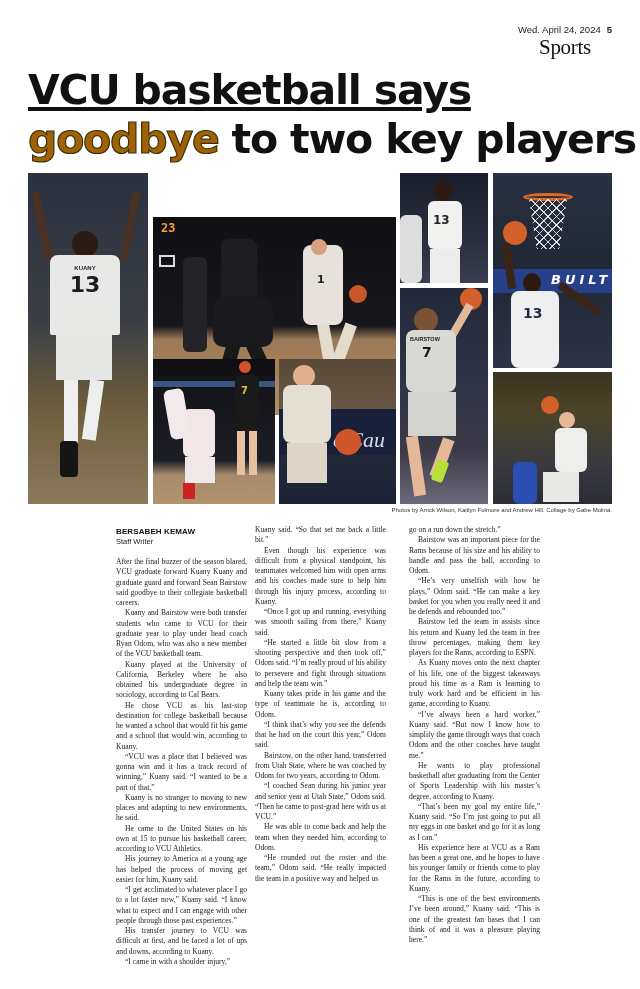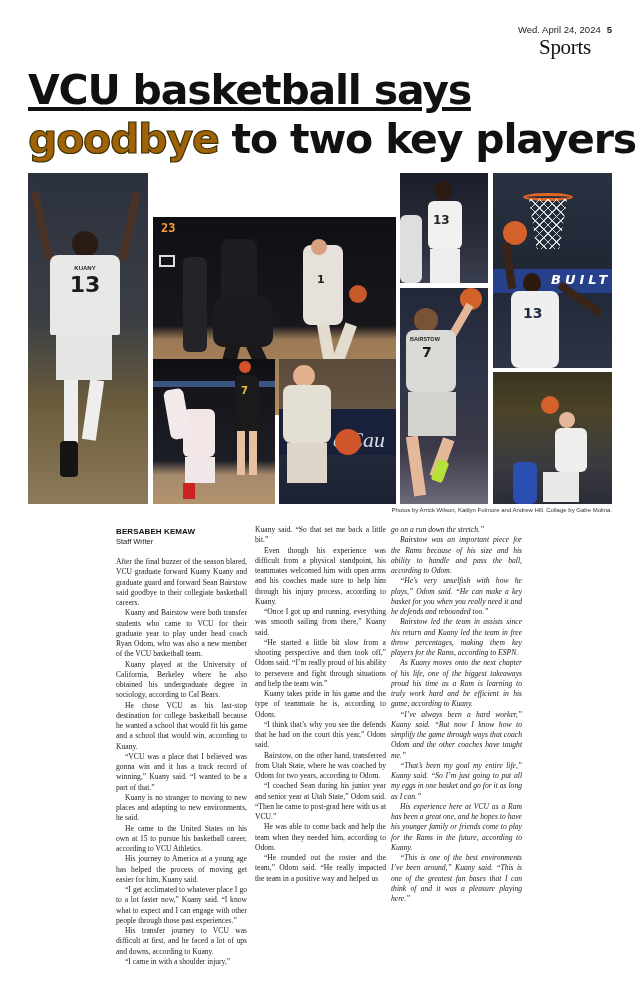--- a/index.html
+++ b/index.html
@@ -24,21 +24,21 @@
 
   .byline { position: absolute; left: 116px; top: 527px; font-family: "Liberation Sans", sans-serif; }
   .byline .name { font-size: 8px; font-weight: bold; color: #111; letter-spacing: 0.1px; }
   .byline .role { font-size: 7.5px; color: #222; margin-top: 1px; }
 
   .col { position: absolute; width: 131px; font-size: 7.6px; line-height: 10.25px; text-align: justify; color: #222; hyphens: none; }
   .col p { text-indent: 9px; }
   .col p.noindent { text-indent: 0; }
   .col1 { left: 116px; top: 557px; }
   .col2 { left: 255px; top: 525px; }
-  .col3 { left: 391px; top: 525px; font-style: italic; }
+  .col3 { left: 409px; top: 525px; }
 </style>
 </head>
 <body>
 
 <div class="masthead">
   <div class="date-line">
     <span>Wed. April 24, 2024</span><span class="page-num">5</span>
   </div>
   <div class="section-name">Sports</div>
 </div>
@@ -178,16 +178,17 @@
   <p>“He rounded out the roster and the team,” Odom said. “He really impacted the team in a positive way and helped us</p>
 </div>
 
 <div class="col col3">
   <p class="noindent">go on a run down the stretch.”</p>
   <p>Bairstow was an important piece for the Rams because of his size and his ability to handle and pass the ball, according to Odom.</p>
   <p>“He’s very unselfish with how he plays,” Odom said. “He can make a key basket for you when you really need it and he defends and rebounded too.”</p>
   <p>Bairstow led the team in assists since his return and Kuany led the team in free throw percentages, making them key players for the Rams, according to ESPN.</p>
   <p>As Kuany moves onto the next chapter of his life, one of the biggest takeaways proud his time as a Ram is learning to truly work hard and be efficient in his game, according to Kuany.</p>
   <p>“I’ve always been a hard worker,” Kuany said. “But now I know how to simplify the game through ways that coach Odom and the other coaches have taught me.”</p>
+  <p>He wants to play professional basketball after graduating from the Center of Sports Leadership with his master’s degree, according to Kuany.</p>
   <p>“That’s been my goal my entire life,” Kuany said. “So I’m just going to put all my eggs in one basket and go for it as long as I can.”</p>
   <p>His experience here at VCU as a Ram has been a great one, and he hopes to have his younger family or friends come to play for the Rams in the future, according to Kuany.</p>
   <p>“This is one of the best environments I’ve been around,” Kuany said. “This is one of the greatest fan bases that I can think of and it was a pleasure playing here.”</p>
 </div>
 
 </body></html>

